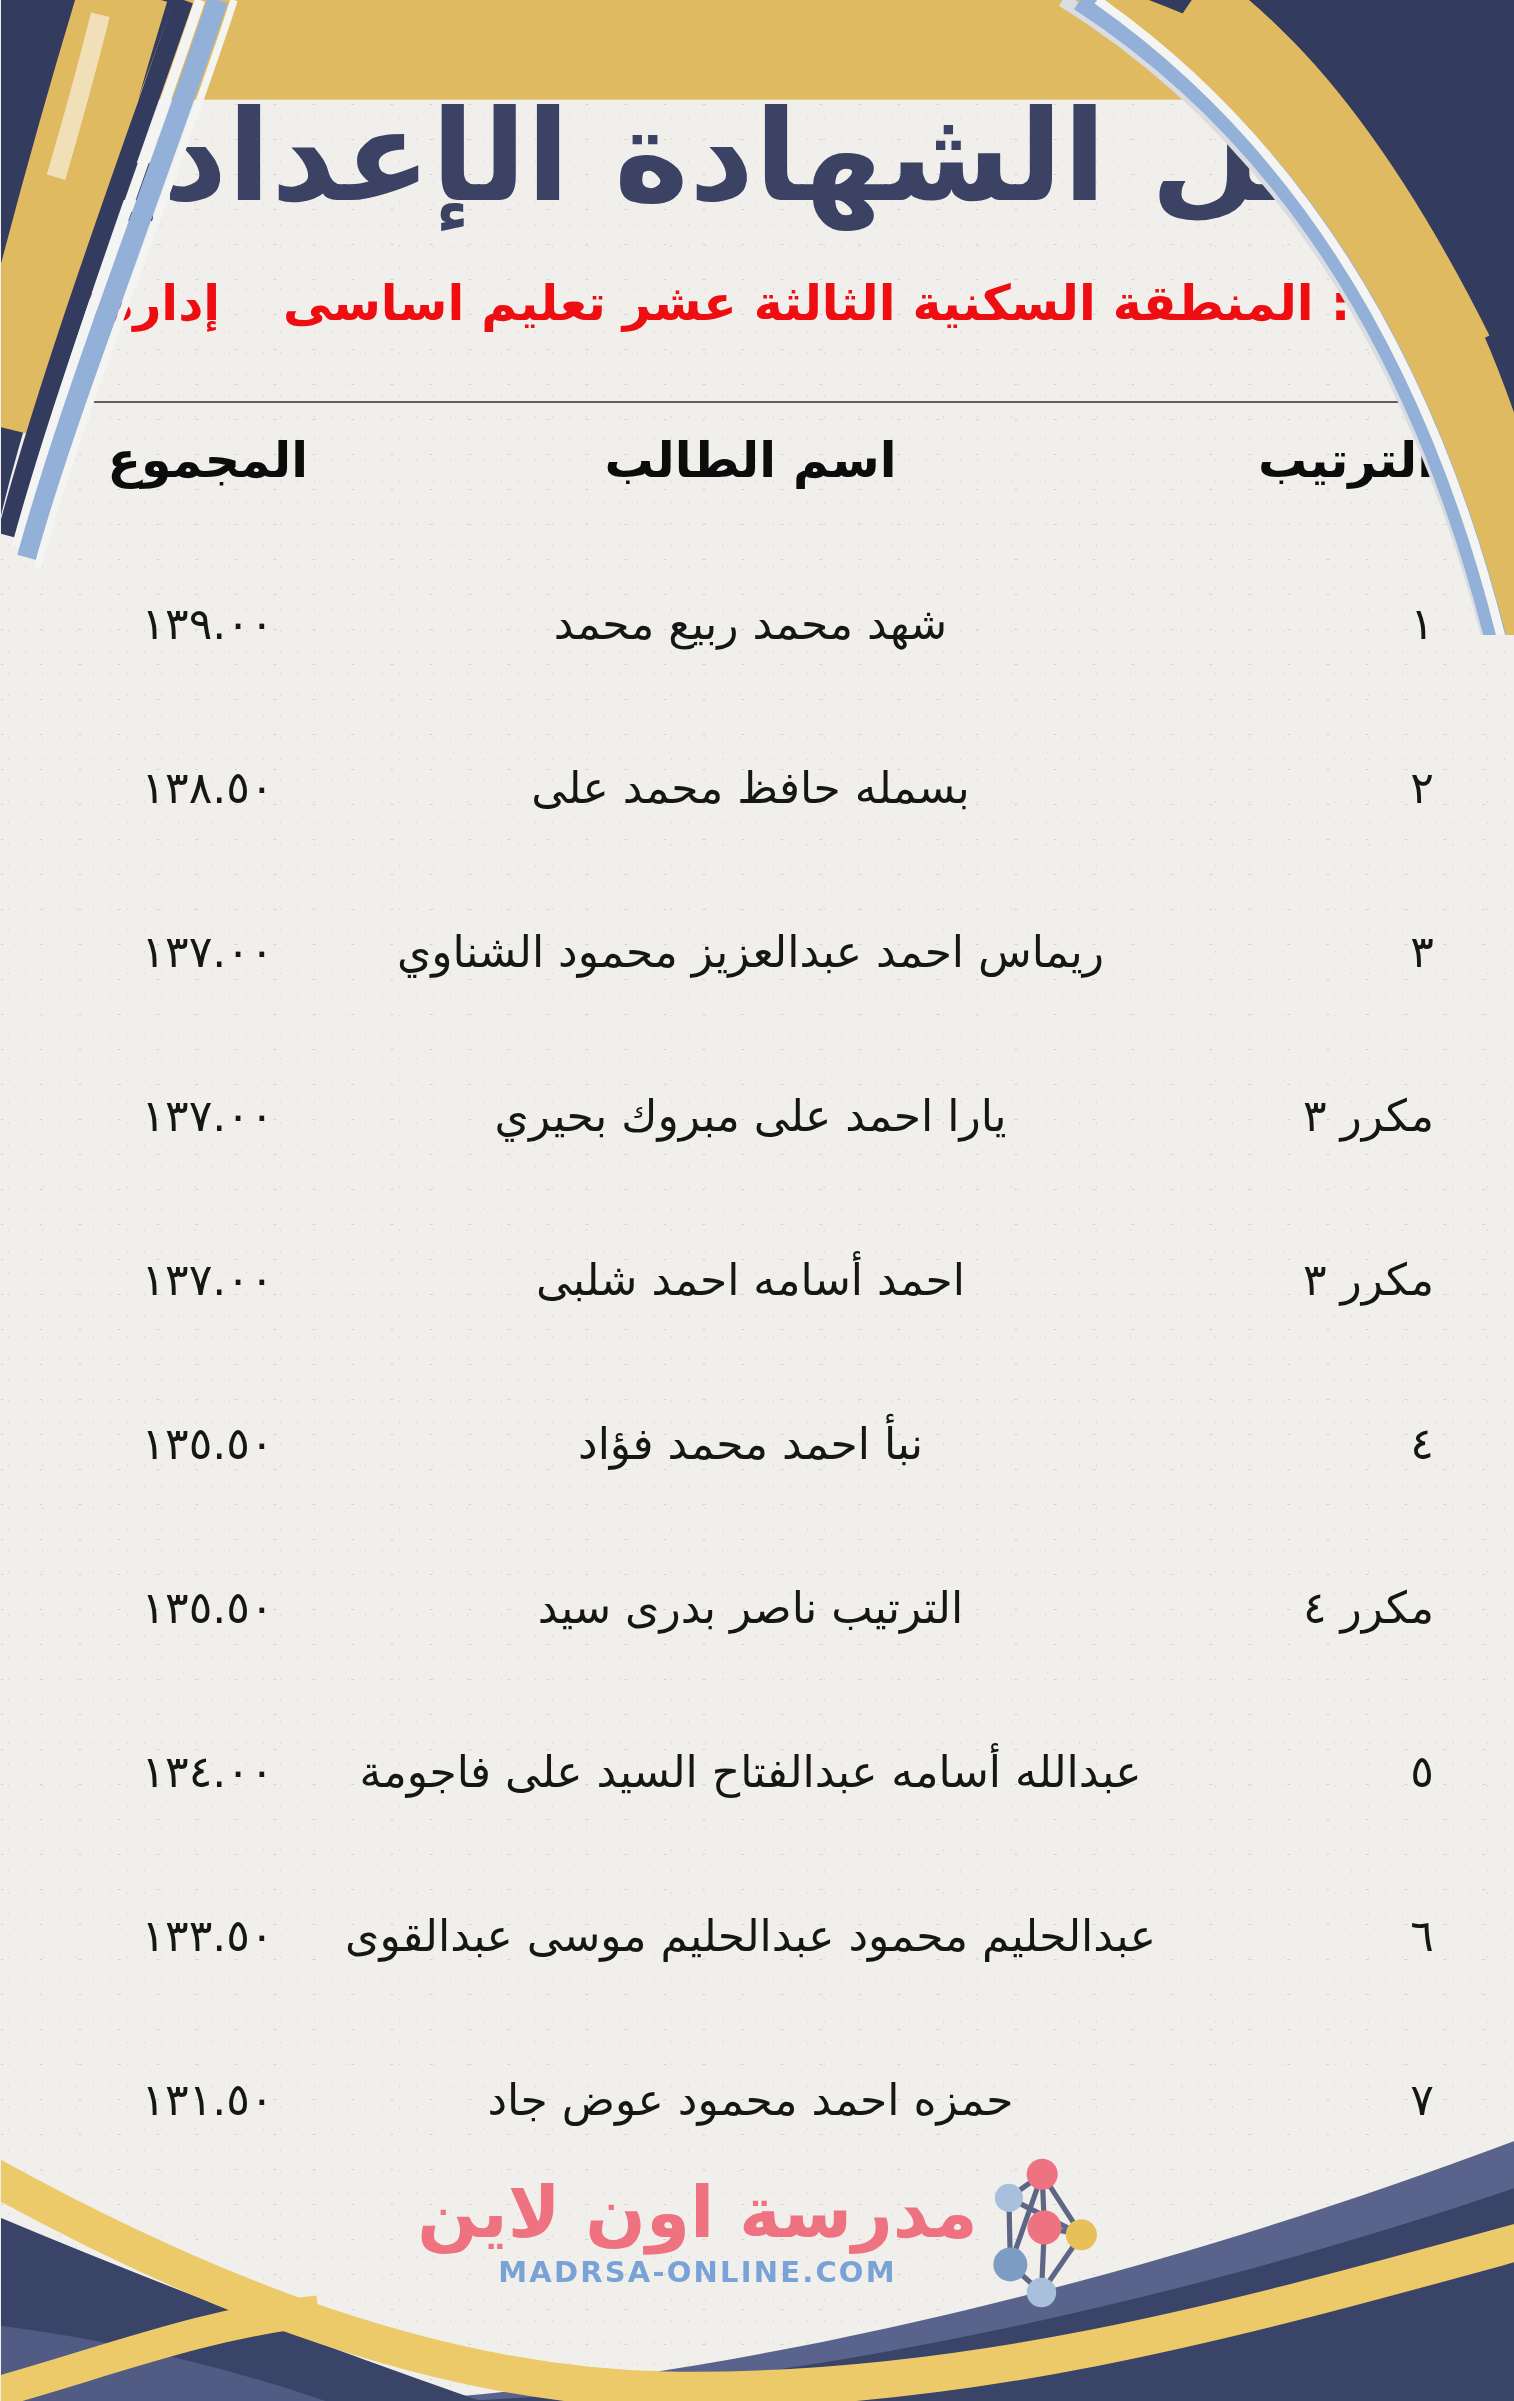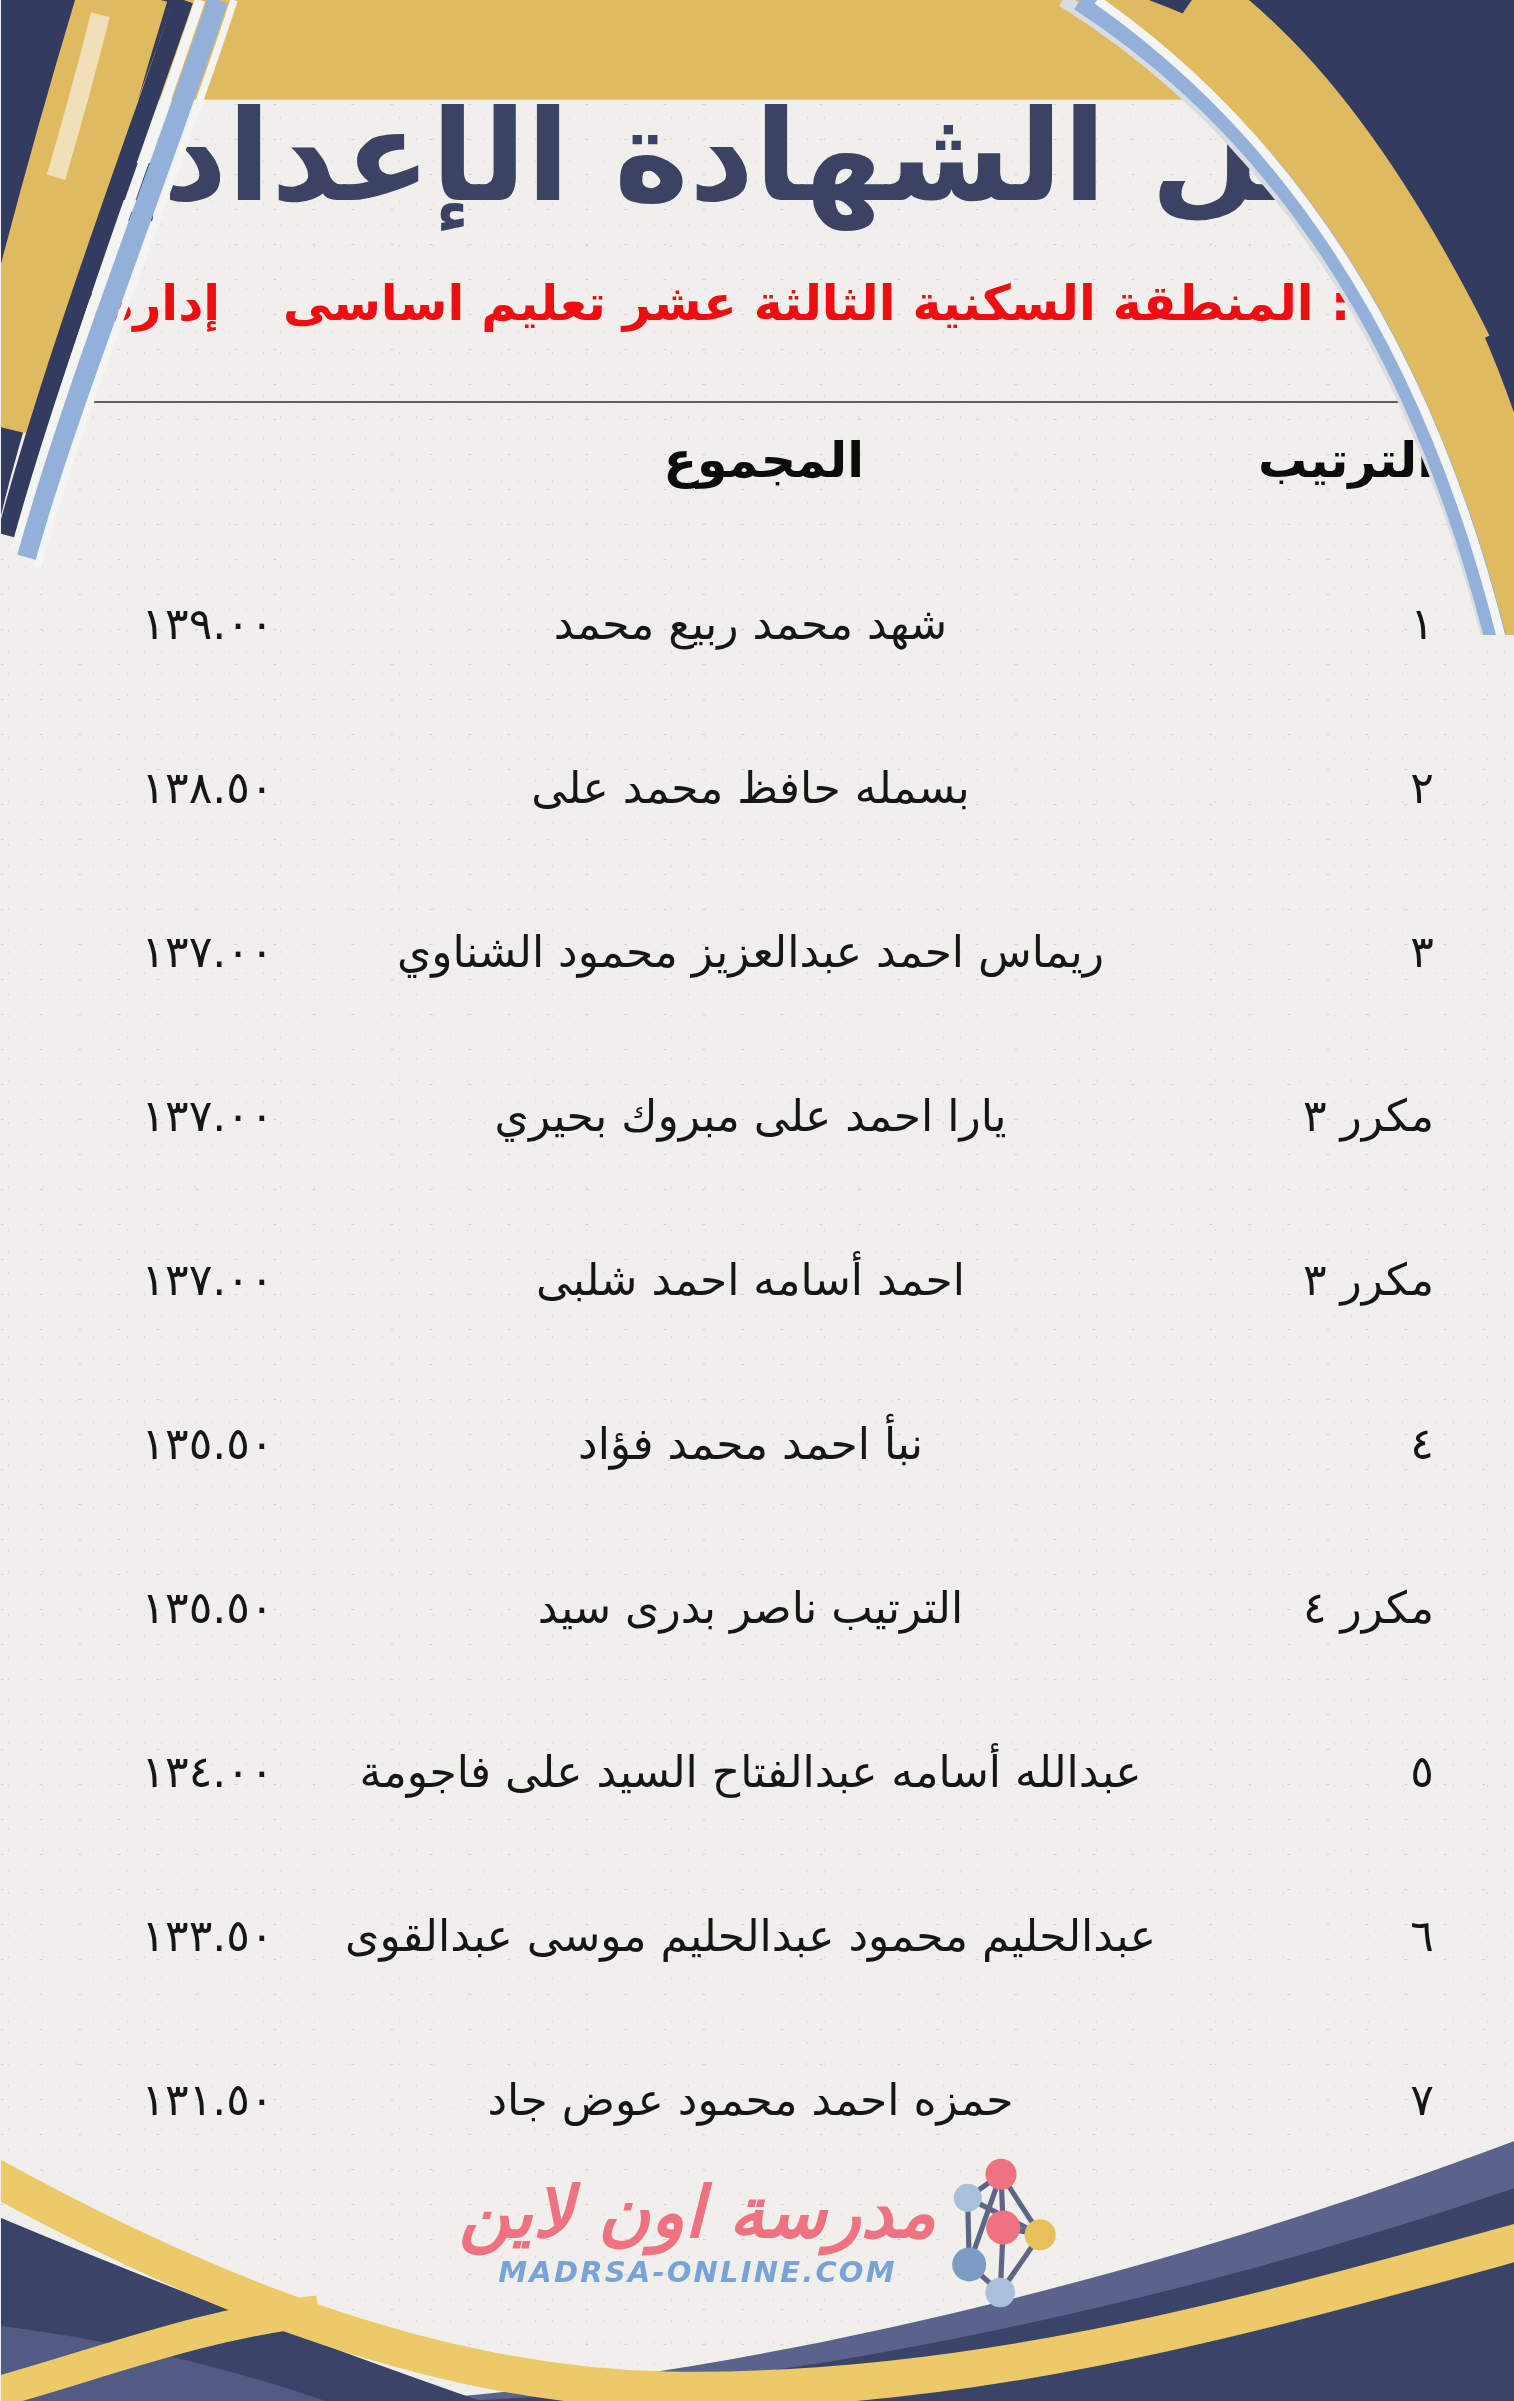--- a/index.html
+++ b/index.html
@@ -56,21 +56,20 @@
   .cell{white-space:nowrap;}
   .c-rank{}
   .c-name{text-align:center;}
   .c-total{direction:ltr;text-align:center;padding-left:31px;}
   .thead .c-total{padding-left:26.6px;}
 
   .brand{
     position:absolute;top:2152px;left:50%;transform:translateX(-50%);
     display:flex;flex-direction:row;align-items:center;gap:9px;z-index:4;
     direction:ltr;
-    font-style:italic;
   }
   .brand-text{display:flex;flex-direction:column;align-items:center;gap:4.4px;}
   .brand-ar{font-size:71px;font-weight:bold;color:var(--pink);line-height:1.1;}
   .brand-en{font-size:29px;font-weight:bold;color:var(--steel);letter-spacing:2.2px;line-height:1.1;}
 </style>
 </head>
 <body>
 
 <div class="page">
 
@@ -117,20 +116,21 @@
   </svg>
 
   <h1 class="title">اوائل الشهادة الإعدادية</h1>
   <div class="subtitle">
     <span>مدرسة: المنطقة السكنية الثالثة عشر تعليم اساسى</span><span class="gap"></span><span>إدارة: السادات</span>
   </div>
   <div class="sep"></div>
 
   <div class="thead">
     <div class="cell c-rank">الترتيب</div>
+    <div class="cell c-name">اسم الطالب</div>
     <div class="cell c-total">المجموع</div>
   </div>
 
   <div class="rows">
 
       <div class="row">
         <div class="cell c-rank">١</div>
         <div class="cell c-name">شهد محمد ربيع محمد</div>
         <div class="cell c-total">١٣٩.٠٠</div>
       </div>

